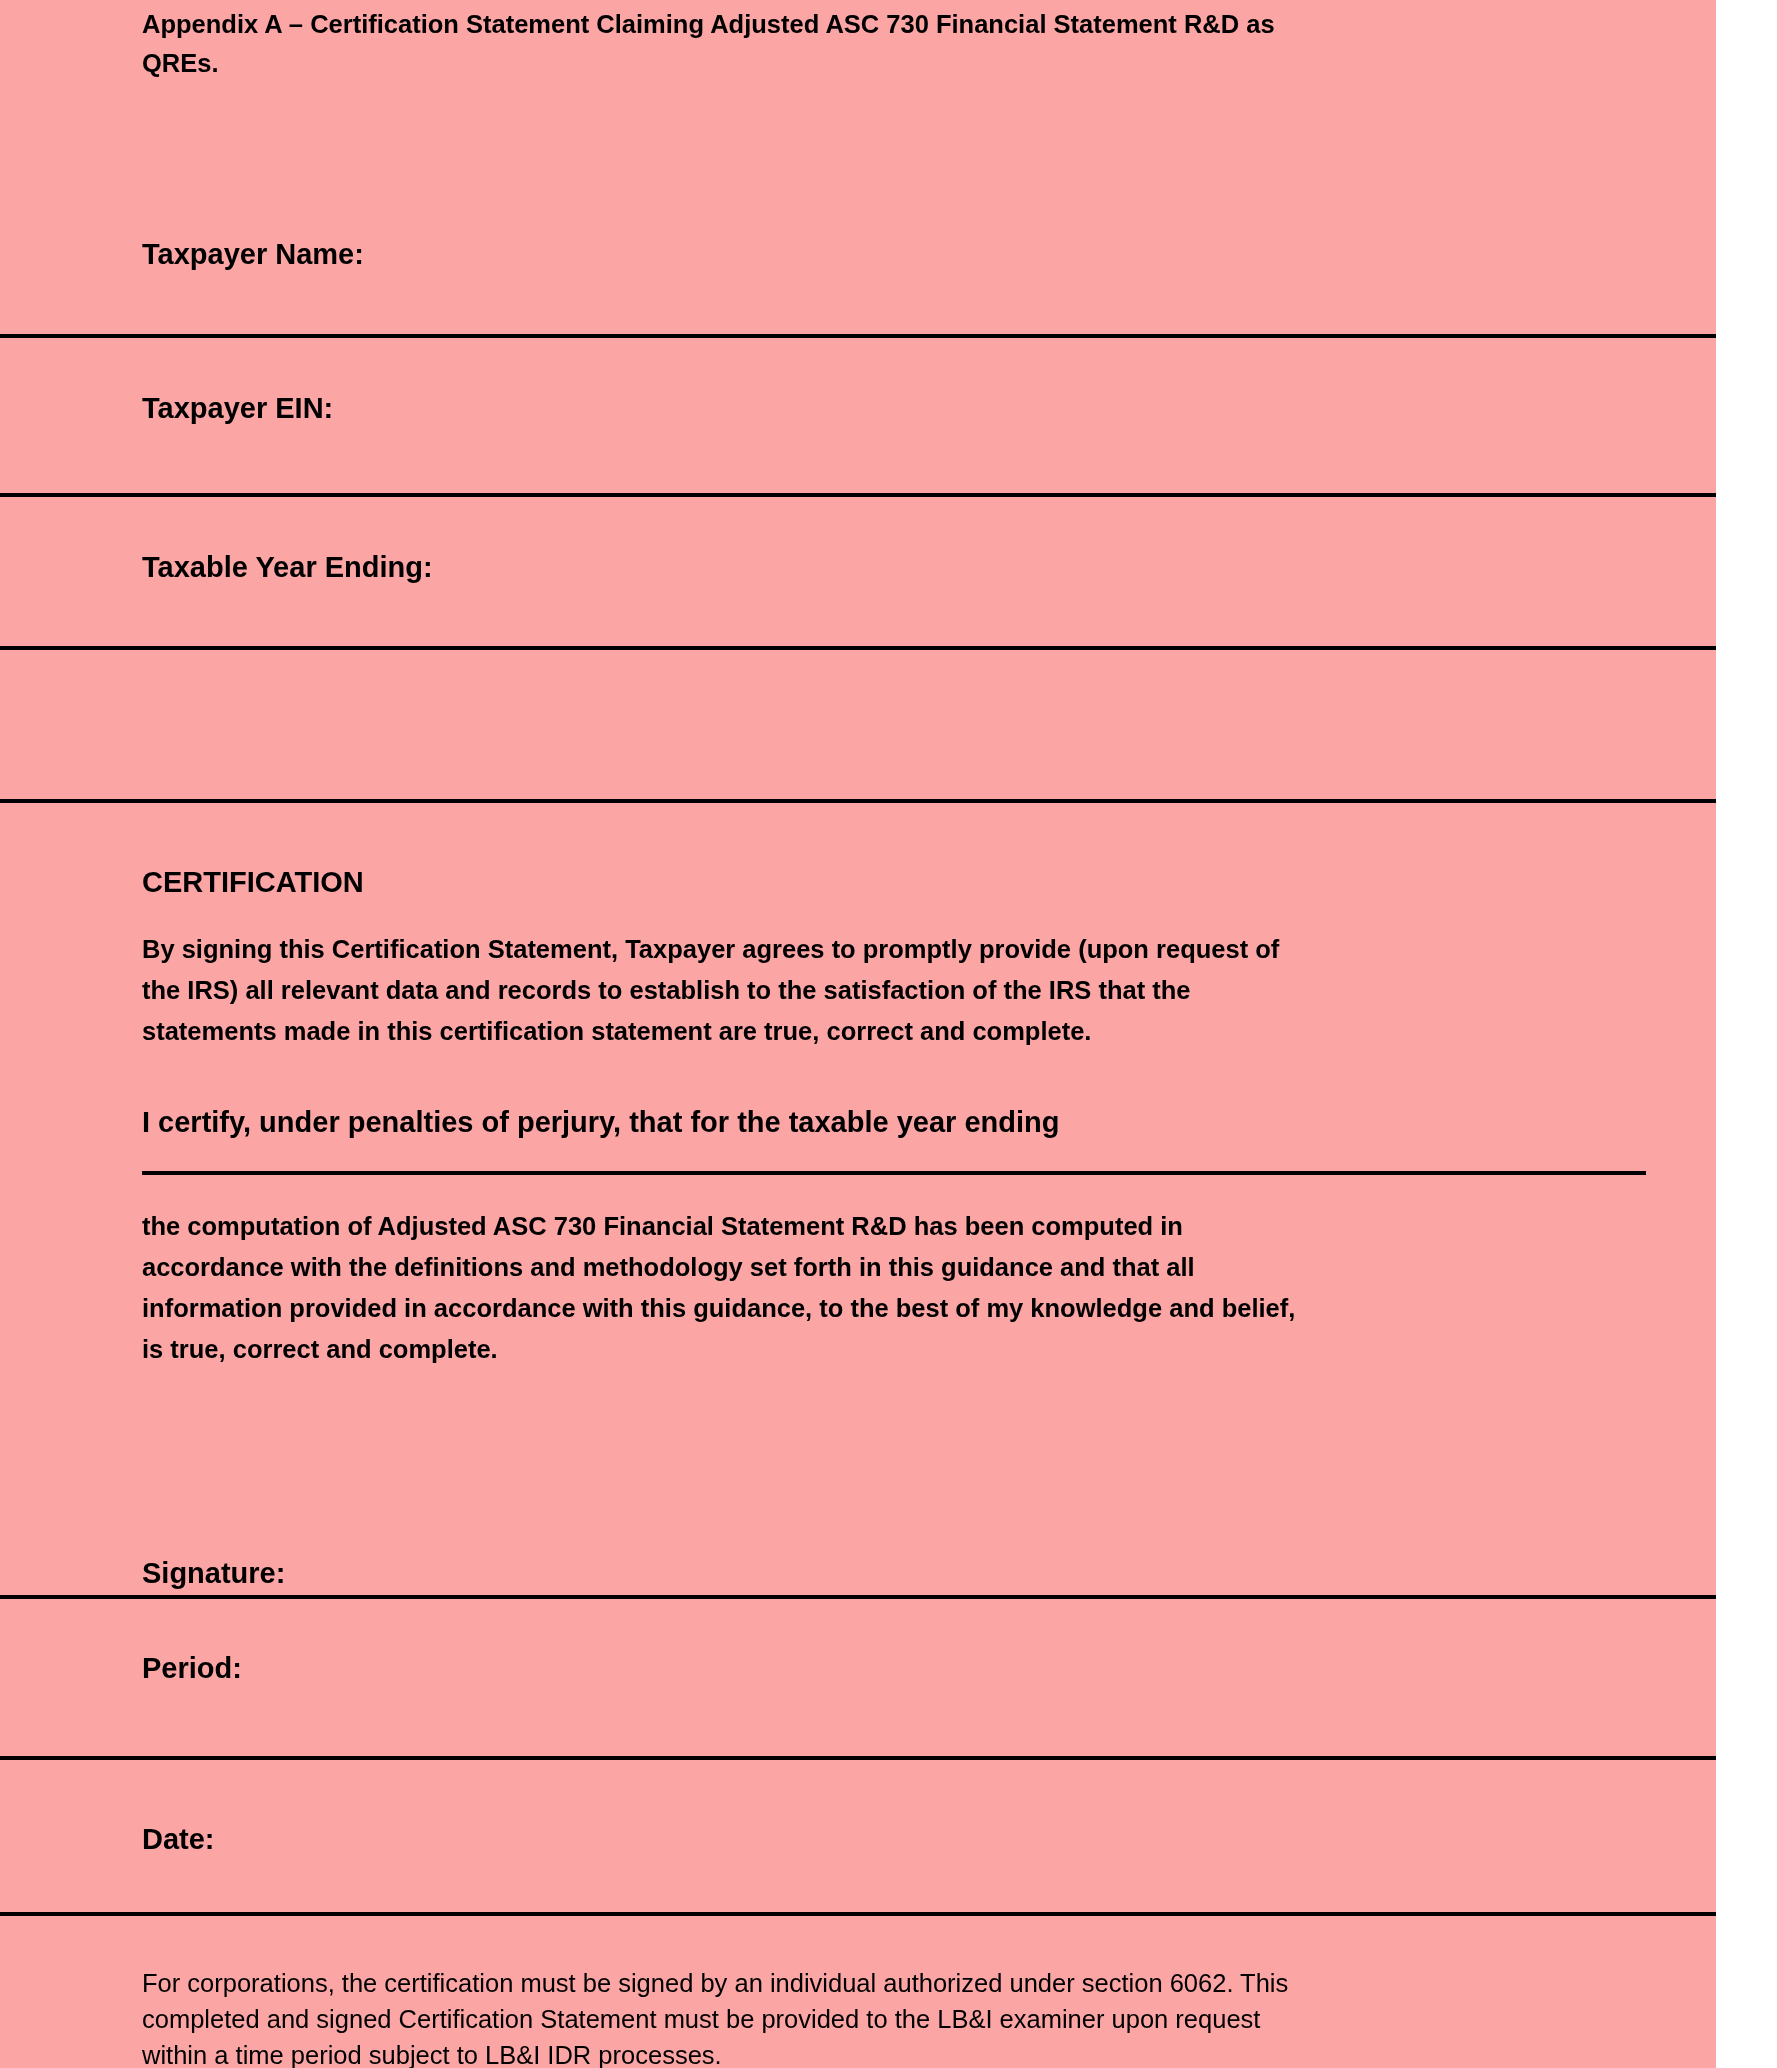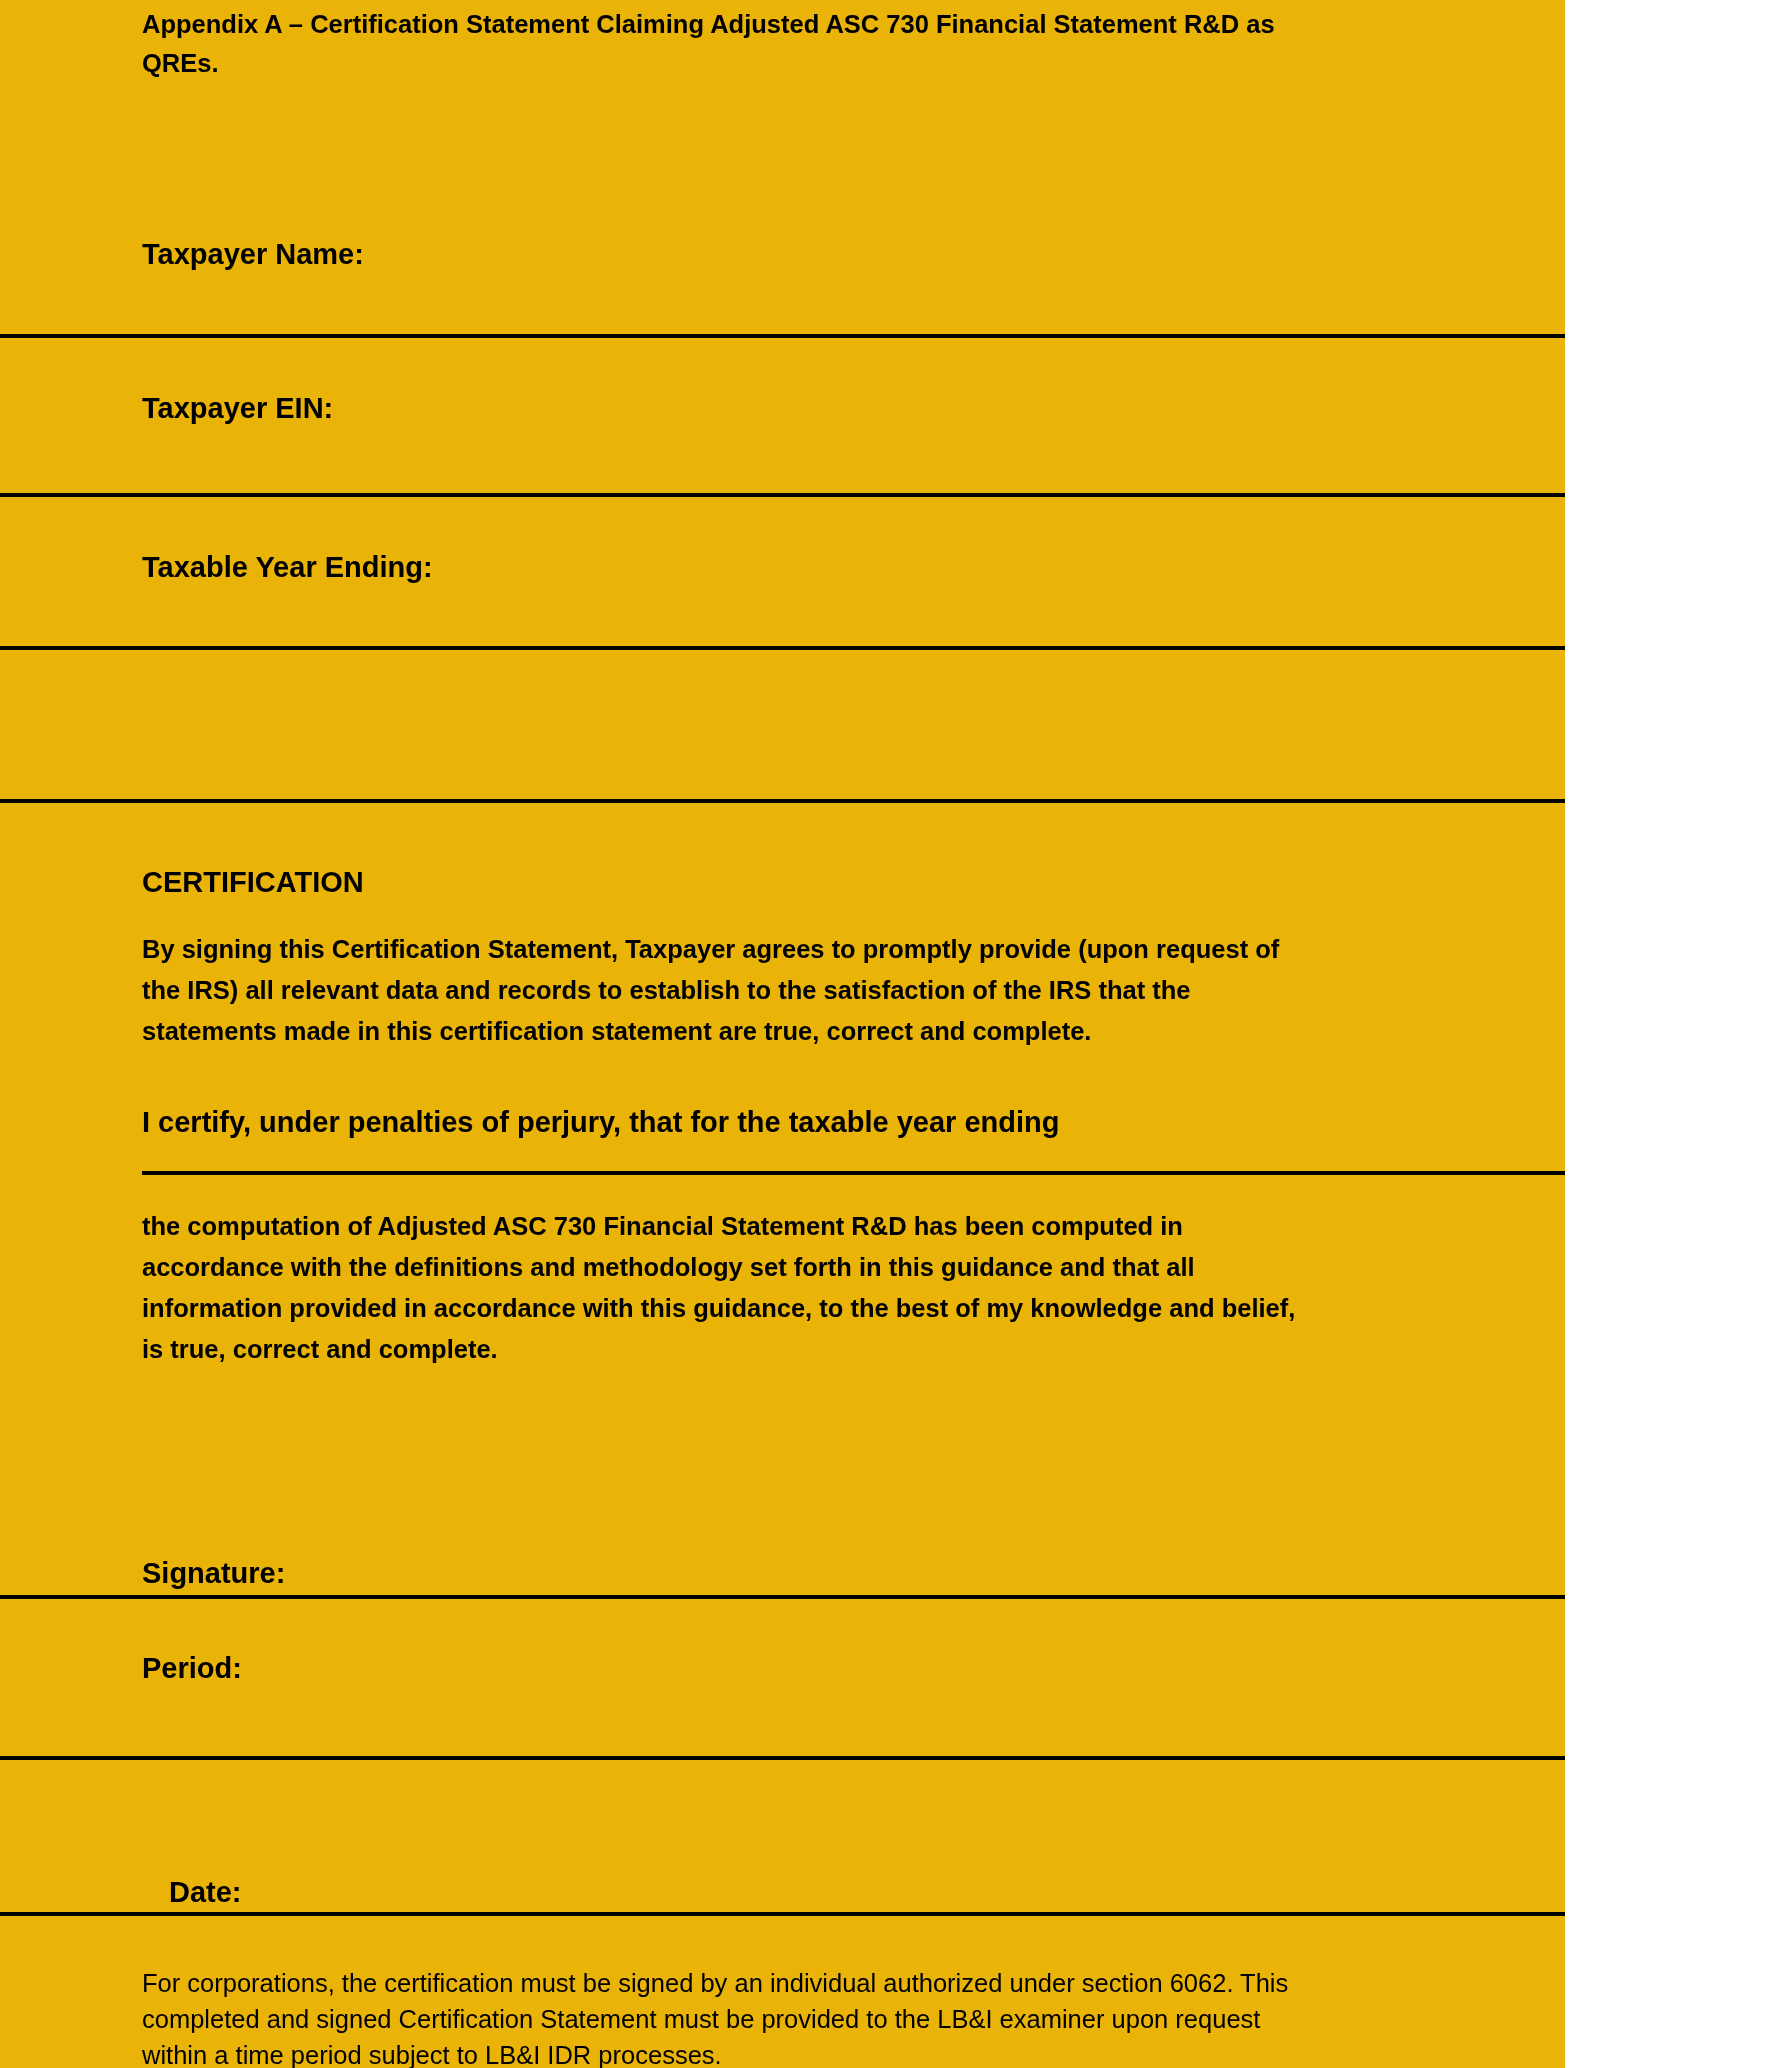--- a/index.html
+++ b/index.html
@@ -1,23 +1,23 @@
 <!DOCTYPE html>
 <html style="font-size:14px"><head>
 <meta charset="utf-8">
 <style>
   * { margin: 0; padding: 0; box-sizing: border-box; }
   html, body { background: #ffffff; }
   body { font-family: "Liberation Sans", "DejaVu Sans", sans-serif; color: #000000; }
 
   .page {
     position: relative;
-    width: 1565px;
+    width: 1716px;
     height: 2069px;
-    background: #eab308;
+    background: #fca5a5;
     overflow: hidden;
   }
 
   .abs { position: absolute; }
 
   .bold-text {
     font-weight: bold;
     font-size: 29px;
     line-height: 39px;
     color: #000000;
@@ -117,21 +117,21 @@
 accordance with the definitions and methodology set forth in this guidance and that all
 information provided in accordance with this guidance, to the best of my knowledge and belief,
 is true, correct and complete.</div>
 
   <div class="abs bold-text label" style="top:1554px;">Signature:</div>
   <div class="abs rule" style="top:1595px;"></div>
 
   <div class="abs bold-text label" style="top:1649px;">Period:</div>
   <div class="abs rule" style="top:1756px;"></div>
 
-  <div class="abs bold-text label" style="top:1873px;margin-left:27px;">Date:</div>
+  <div class="abs bold-text label" style="top:1820px;">Date:</div>
   <div class="abs rule" style="top:1912px;"></div>
 
   <div class="abs footer-note">For corporations, the certification must be signed by an individual authorized under section 6062. This
 completed and signed Certification Statement must be provided to the LB&amp;I examiner upon request
 within a time period subject to LB&amp;I IDR processes.</div>
 
 </div>
 
 
 </body></html>

